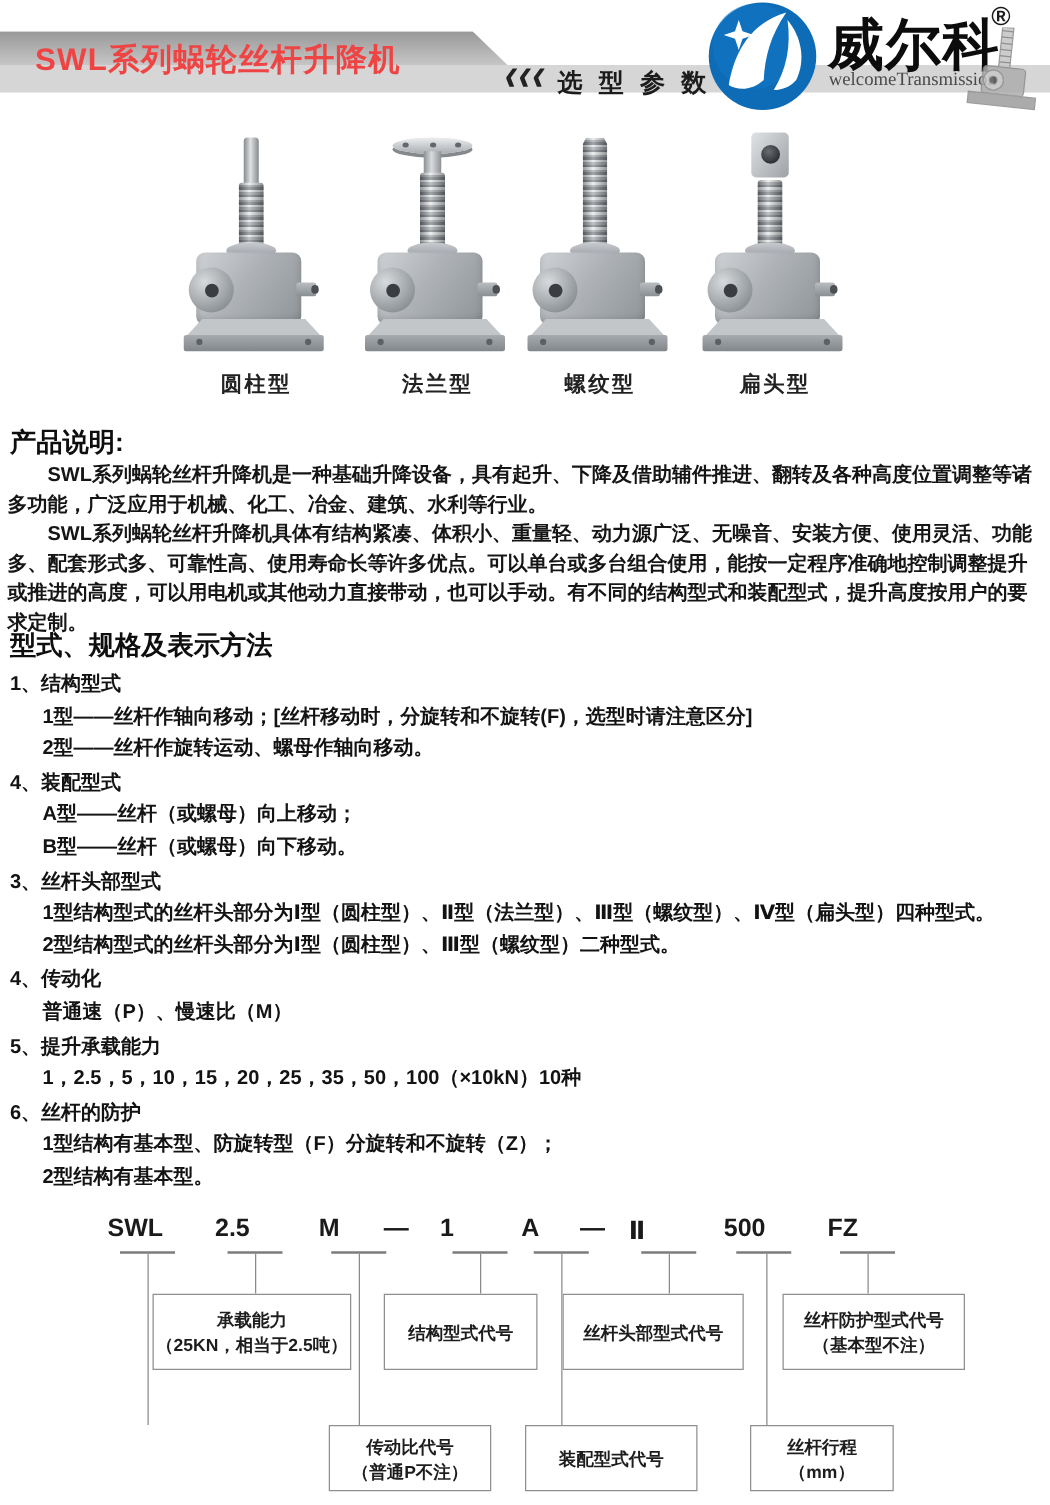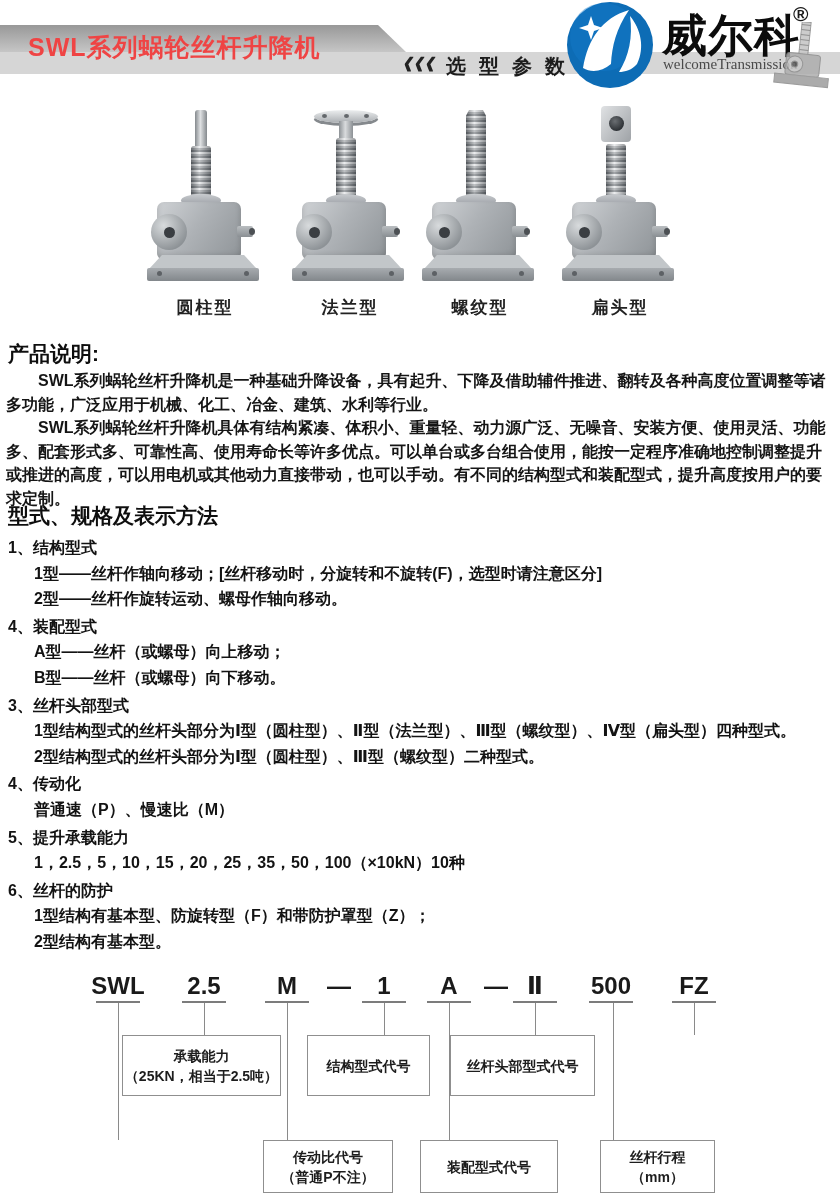--- a/index.html
+++ b/index.html
@@ -90,22 +90,22 @@
   .sec-heading{position:absolute;left:8px;font-size:21px;font-weight:800;color:#0e0e0e;}
   .desc{position:absolute;left:6px;top:369px;width:828px;font-size:16px;font-weight:600;
     line-height:23.5px;color:#151515;}
   .desc p{margin:0;text-indent:2em;}
   .spec-rows{position:absolute;left:0;top:533px;width:836px;}
   .row{font-size:16px;line-height:25.6px;color:#131313;}
   .row.h{font-weight:800;padding-left:8px;margin-top:2px;}
   .row.t{font-weight:600;padding-left:34px;}
   
   .diagram{position:absolute;left:0;top:960px;width:840px;height:244px;}
-  .tok{position:absolute;top:12px;width:64px;margin-left:-32px;text-align:center;
-    font-size:24px;font-weight:700;color:#1a1a1a;}
+  .tok{position:absolute;top:12px;width:64px;margin-left:-32px;text-align:left;
+    font-size:20px;font-weight:700;color:#1a1a1a;}
   .ul{position:absolute;top:41px;height:2px;width:44px;margin-left:-22px;background:#7c7c7c;}
   .vl{position:absolute;width:1px;background:#8a8a8a;}
   .vshort{top:43px;height:32px;}
   .vlong{top:43px;height:137px;}
   .lbox{position:absolute;border:1px solid #8f8f8f;background:#fff;display:flex;
     flex-direction:column;align-items:center;justify-content:center;
     font-size:14px;font-weight:600;line-height:20px;color:#1d1d1d;text-align:center;}
   .ub{top:75px;height:59px;}
   .lb{top:180px;height:51px;}
 </style>
@@ -236,21 +236,21 @@
     <div class="row t">A型——丝杆（或螺母）向上移动；</div>
     <div class="row t">B型——丝杆（或螺母）向下移动。</div>
     <div class="row h">3、丝杆头部型式</div>
     <div class="row t">1型结构型式的丝杆头部分为Ⅰ型（圆柱型）、Ⅱ型（法兰型）、Ⅲ型（螺纹型）、Ⅳ型（扁头型）四种型式。</div>
     <div class="row t">2型结构型式的丝杆头部分为Ⅰ型（圆柱型）、Ⅲ型（螺纹型）二种型式。</div>
     <div class="row h">4、传动化</div>
     <div class="row t">普通速（P）、慢速比（M）</div>
     <div class="row h">5、提升承载能力</div>
     <div class="row t">1，2.5，5，10，15，20，25，35，50，100（×10kN）10种</div>
     <div class="row h">6、丝杆的防护</div>
-    <div class="row t">1型结构有基本型、防旋转型（F）和带防护罩型（Z）；</div>
+    <div class="row t">1型结构有基本型、防旋转型（F）分旋转和不旋转（Z）；</div>
     <div class="row t">2型结构有基本型。</div>
   </div>
 
   <div class="diagram">
 
     <div class="tok" style="left:118px">SWL</div>
     <div class="tok" style="left:204px">2.5</div>
     <div class="tok" style="left:287px">M</div>
     <div class="tok" style="left:339px">—</div>
     <div class="tok" style="left:384px">1</div>
@@ -281,20 +281,24 @@
     <div class="lbox ub" style="left:122px;width:157px">
       <span>承载能力</span>
       <span>（25KN，相当于2.5吨）</span>
     </div>
     <div class="lbox ub" style="left:307px;width:121px">
       <span>结构型式代号</span>
     </div>
     <div class="lbox ub" style="left:450px;width:143px">
       <span>丝杆头部型式代号</span>
     </div>
+    <div class="lbox ub" style="left:626px;width:144px">
+      <span>丝杆防护型式代号</span>
+      <span>（基本型不注）</span>
+    </div>
 
     <div class="lbox lb" style="left:263px;width:128px">
       <span>传动比代号</span>
       <span>（普通P不注）</span>
     </div>
     <div class="lbox lb" style="left:420px;width:136px">
       <span>装配型式代号</span>
     </div>
     <div class="lbox lb" style="left:600px;width:113px">
       <span>丝杆行程</span>

